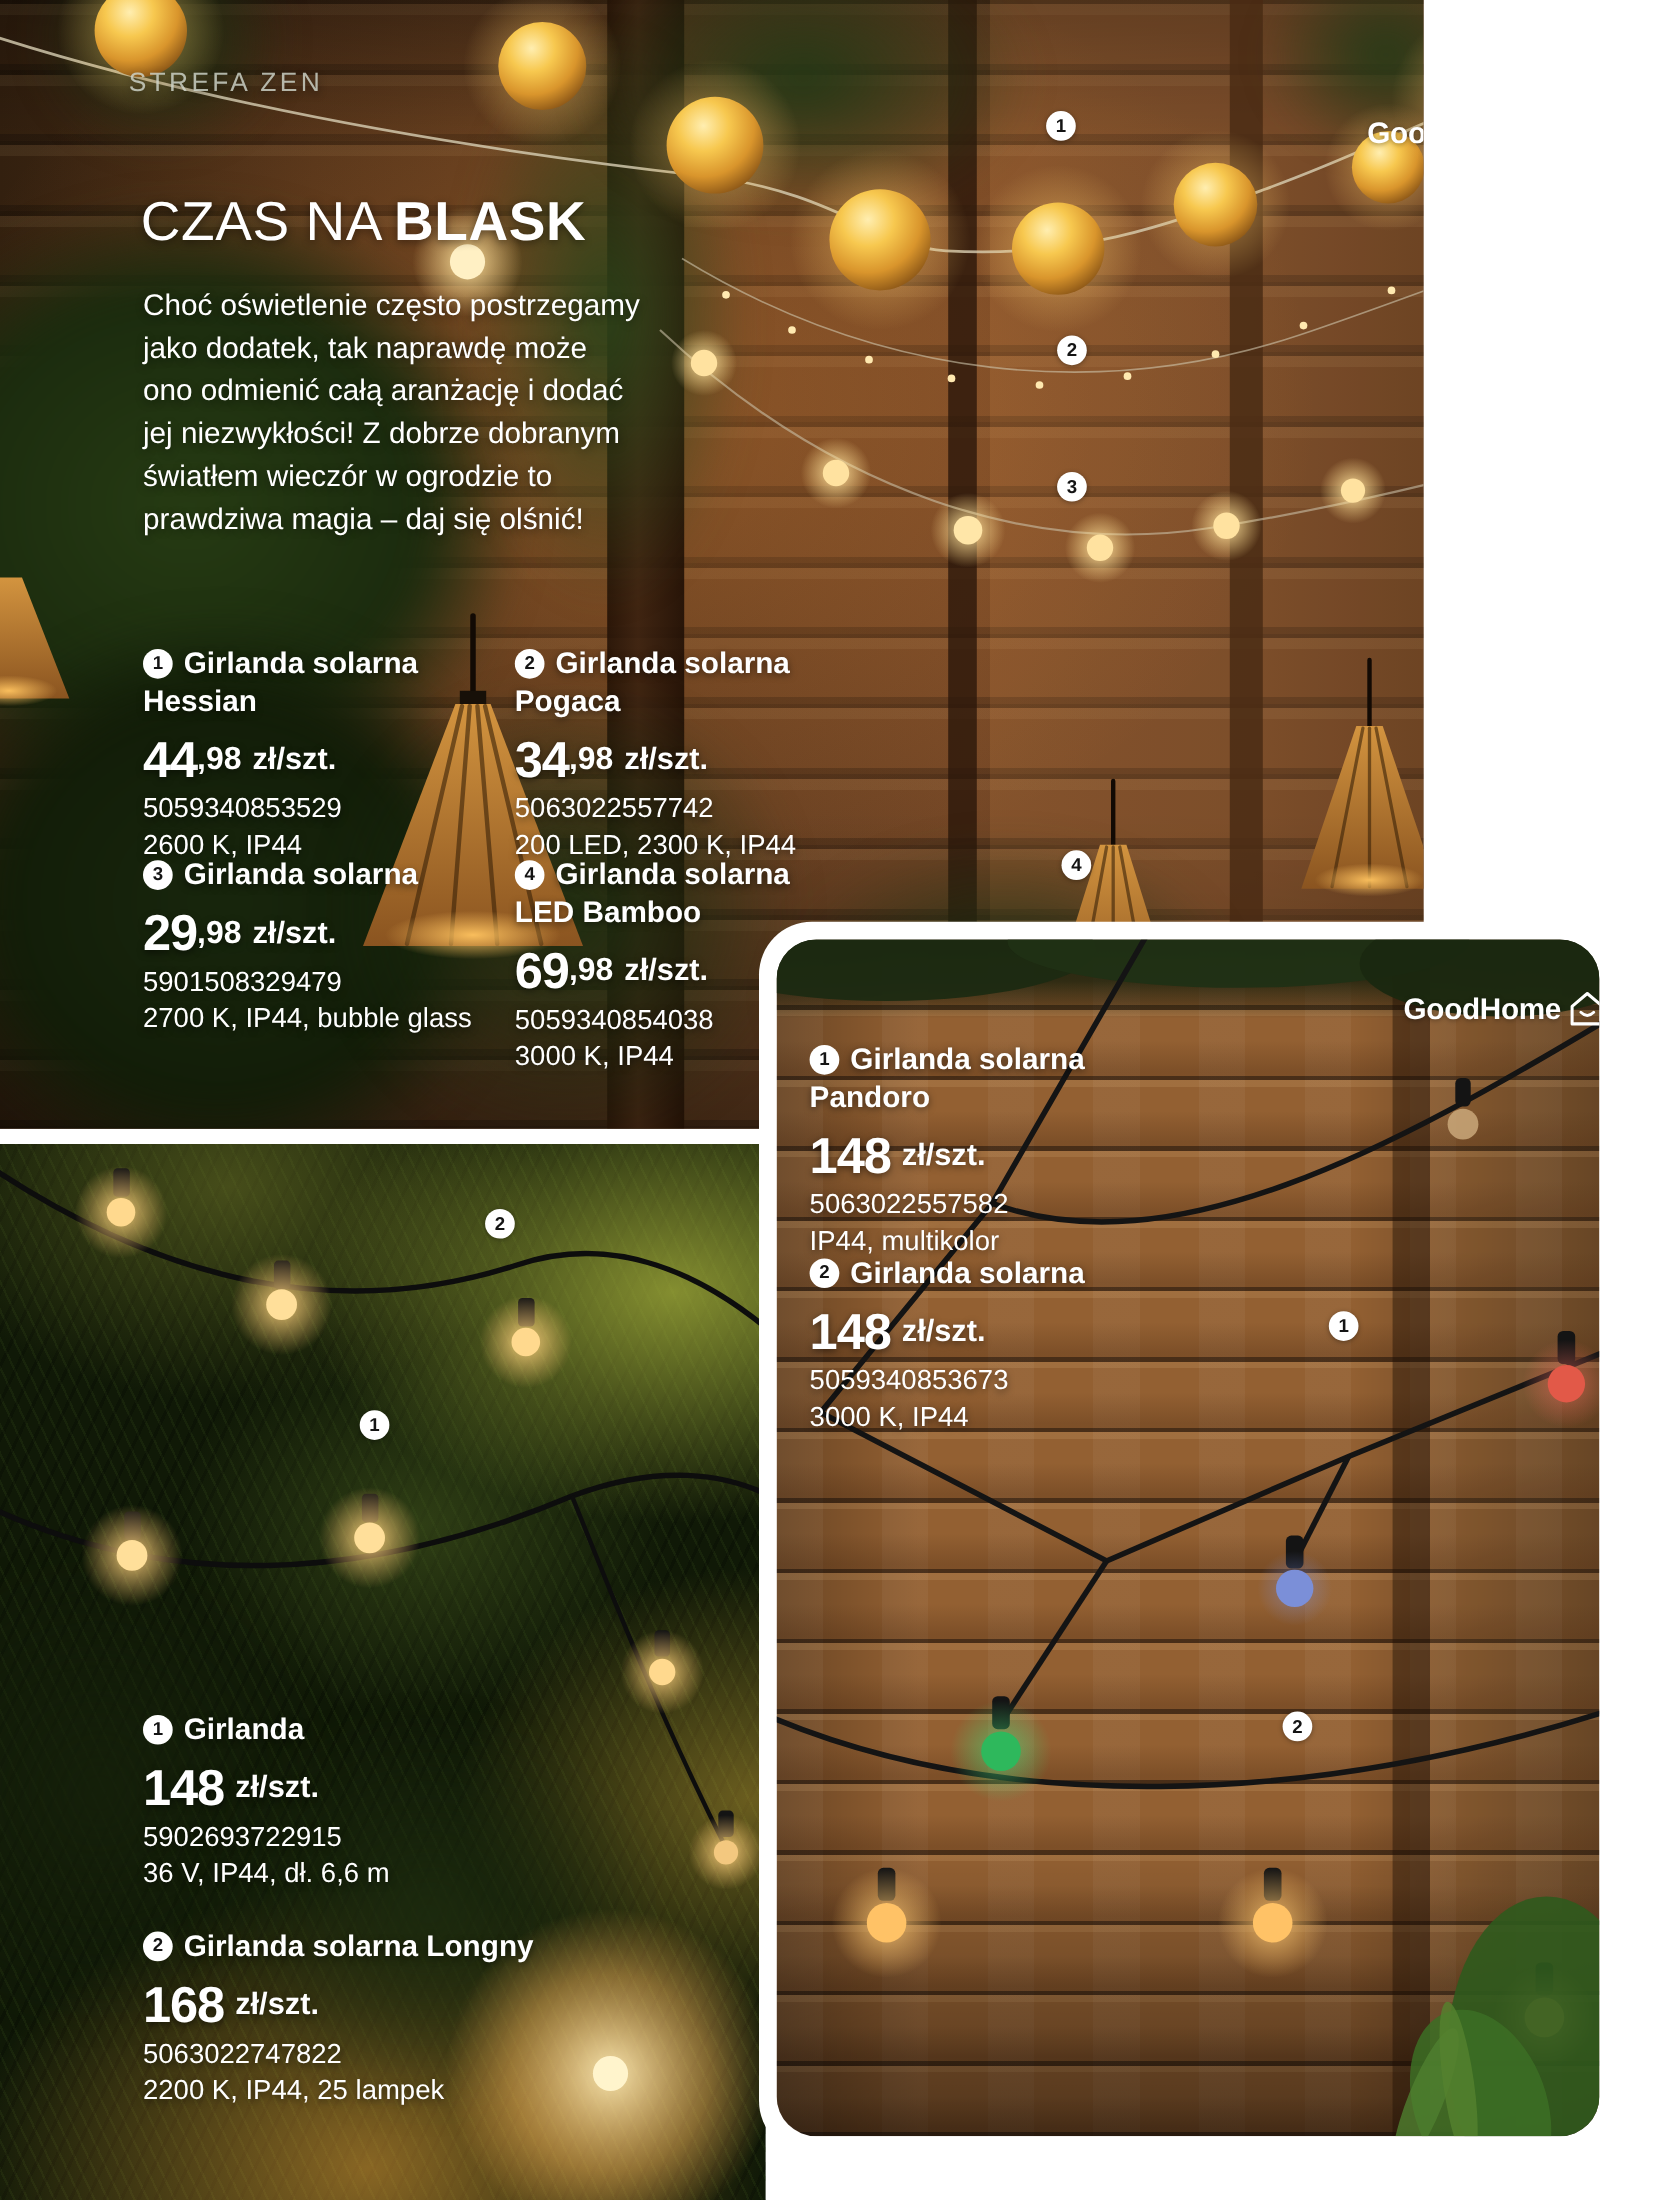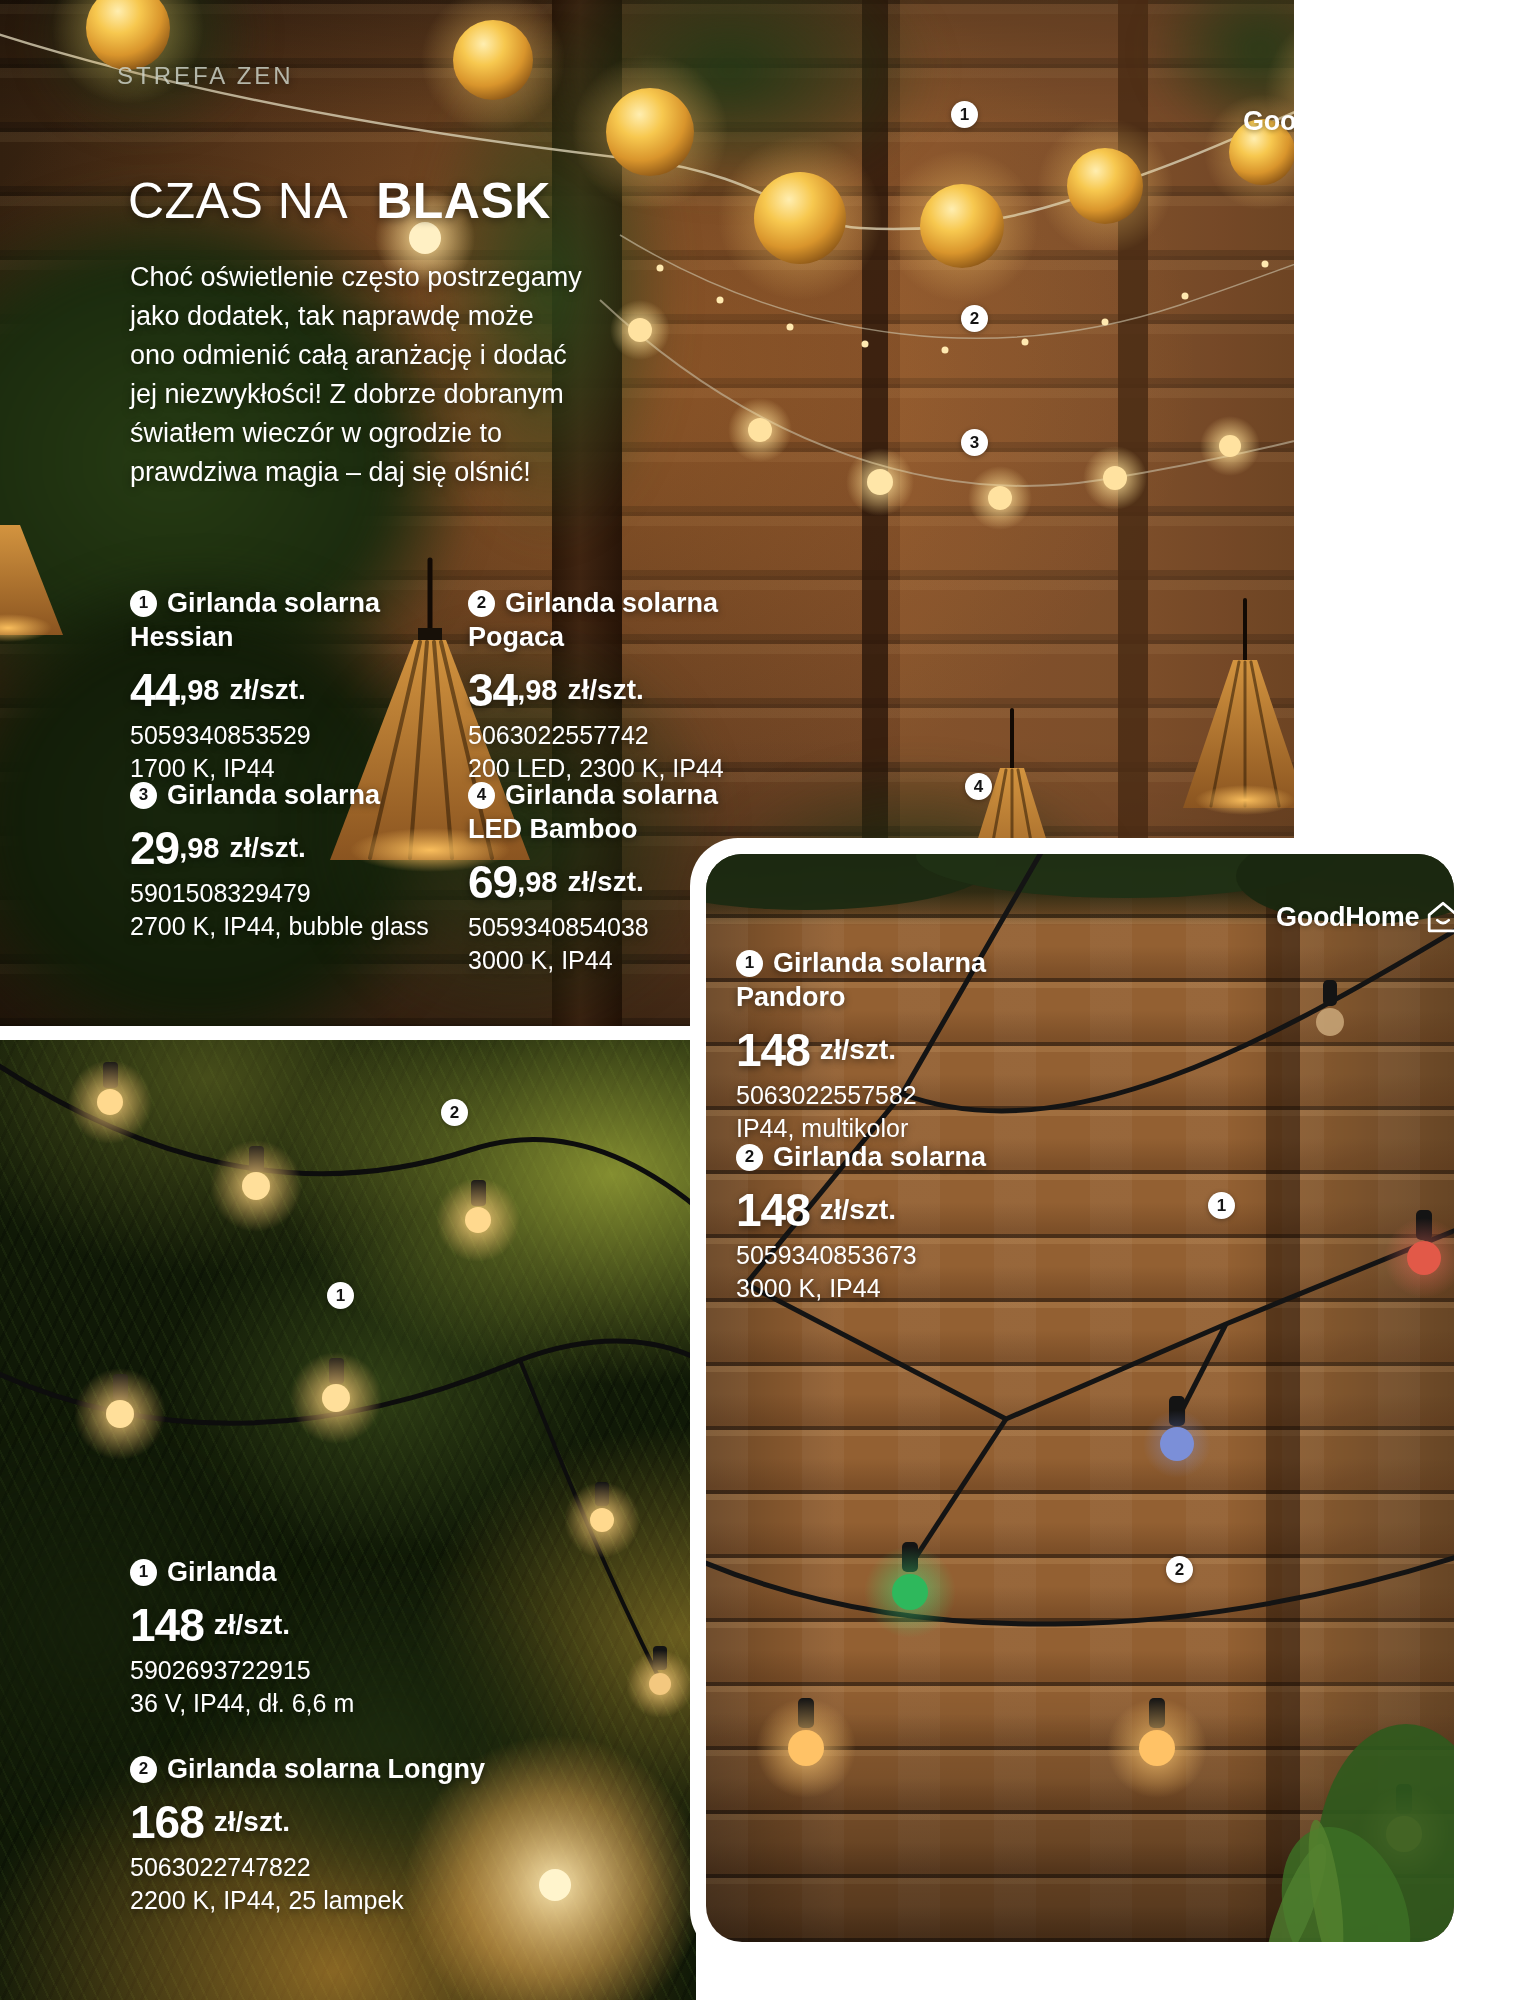--- a/index.html
+++ b/index.html
@@ -45,21 +45,21 @@
       linear-gradient(90deg, rgba(0,0,0,.28) 0, transparent 130px, transparent 520px, rgba(0,0,0,.22) 640px, rgba(0,0,0,.38) 748px);
   }
   .foliage{position:absolute;border-radius:50%;filter:blur(16px);}
   .post{position:absolute;top:0;height:100%;}
   .svg-decor{position:absolute;left:0;top:0;}
 
   .overlay-text{position:absolute;color:#fff;text-shadow:0 2px 8px rgba(0,0,0,.45);}
   .eyebrow{font-size:24px;font-weight:500;letter-spacing:3px;color:rgba(208,213,202,.82);}
   .hero-title{font-size:50px;letter-spacing:.5px;white-space:nowrap;}
   .hero-title .t-light{font-weight:400;}
-  .hero-title .t-bold{font-weight:700;margin-left:28px;}
+  .hero-title .t-bold{font-weight:700;margin-left:10px;}
   .intro{font-size:27px;line-height:39px;font-weight:500;width:520px;}
 
   .pblock{position:absolute;color:#fff;text-shadow:0 2px 7px rgba(0,0,0,.5);}
   .phead{font-size:27px;font-weight:600;line-height:34px;display:flex;align-items:center;gap:10px;}
   .phead2{font-size:27px;font-weight:600;line-height:34px;}
   .price{display:flex;align-items:center;margin-top:12px;line-height:48px;}
   .p-big{font-size:46px;font-weight:700;letter-spacing:-1px;}
   .p-frac{font-size:29px;font-weight:700;}
   .p-unit{font-size:28px;font-weight:700;margin-left:10px;}
   .pcode{font-size:25px;font-weight:400;line-height:33px;margin-top:5px;}
@@ -243,21 +243,21 @@
       <span class="pm">1</span>
       <span>Girlanda solarna</span>
     </div>
     <div class="phead2">Hessian</div>
     <div class="price">
       <span class="p-big">44</span>
         <span class="p-frac">,98</span>
       <span class="p-unit">zł/szt.</span>
     </div>
     <div class="pcode">5059340853529</div>
-    <div class="pspec">1700 K, IP44</div>
+    <div class="pspec">2600 K, IP44</div>
   </div>
 
   <div class="pblock" style="left:468px;top:586px;width:330px;">
     <div class="phead">
       <span class="pm">2</span>
       <span>Girlanda solarna</span>
     </div>
     <div class="phead2">Pogaca</div>
     <div class="price">
       <span class="p-big">34</span>

